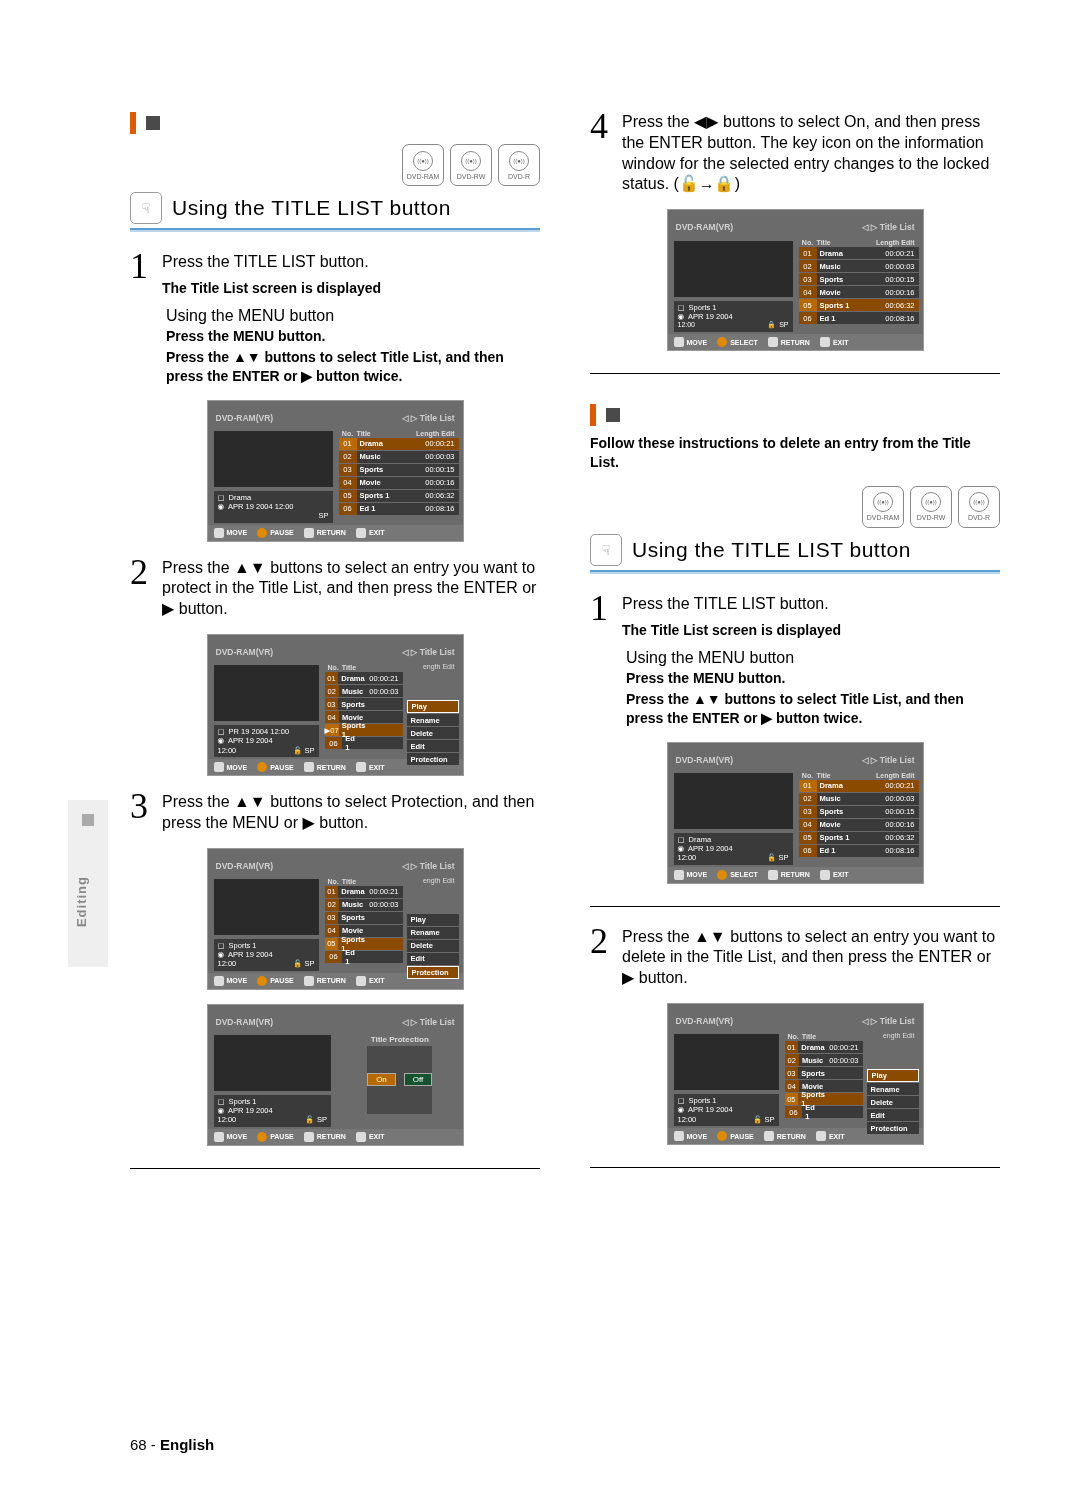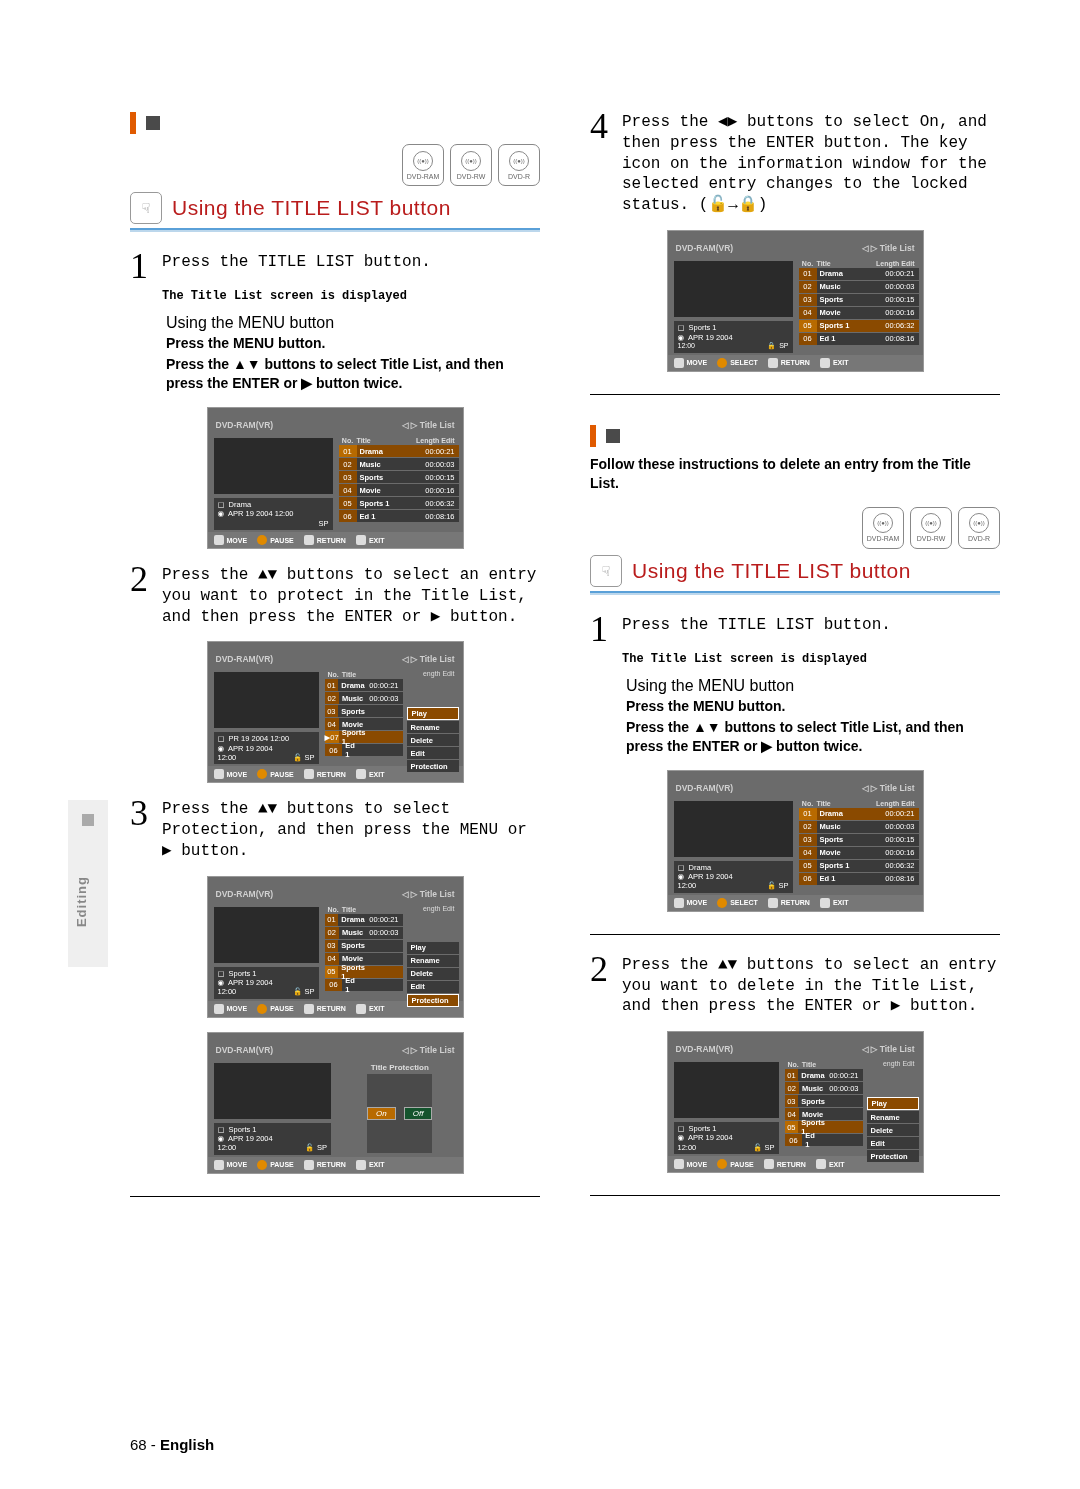--- a/index.html
+++ b/index.html
@@ -90,21 +90,21 @@
     border: 1.5px solid #999;
     border-radius: 5px;
     display: flex;
     align-items: center;
     justify-content: center;
     font-size: 14px;
     color: #888;
   }
   .sub-title {
     font-size: 21px;
-    color: #b91c1c;
+    color: #000000;
     letter-spacing: 0.5px;
   }
   .accent-line {
     height: 4px;
     background: linear-gradient(to bottom, #5aa0d8 0%, #5aa0d8 50%, #bcd7ec 50%, #bcd7ec 100%);
     margin-bottom: 18px;
   }
   .step {
     display: flex;
     gap: 8px;
@@ -113,27 +113,26 @@
   .step-num {
     font-size: 36px;
     line-height: 0.9;
     font-family: Georgia, 'Times New Roman', serif;
     min-width: 24px;
   }
   .step-body {
     font-size: 16px;
     line-height: 1.3;
     padding-top: 2px;
-    font-family: Liberation Mono, monospace;
   }
   .step-body .bold {
     font-weight: bold;
-    font-size: 12px;
+    font-size: 14px;
     display: block;
-    margin-top: 16px;
+    margin-top: 6px;
   }
   .step-sub {
     font-size: 16px;
     margin: 10px 0 2px 36px;
   }
   .step-sub2 {
     font-size: 14px;
     font-weight: bold;
     margin: 2px 0 2px 36px;
     line-height: 1.35;
@@ -259,21 +258,21 @@
   }
   .pgfoot b { font-weight: bold; }
   .lockline { font-size:7px; display:flex; align-items:center; gap:3px;}
 
   
   .osd-panel {
     padding: 2px 4px;
     display:flex; flex-direction:column;
   }
   .panel-title { font-size:8px; color:#ddd; font-weight:bold; text-align:right; padding:2px 4px;}
-  .panel-body { background:#4a4a4a; height:79px; display:flex; align-items:center; justify-content:center; gap:8px;font-style:italic;}
+  .panel-body { background:#4a4a4a; height:68px; display:flex; align-items:center; justify-content:center; gap:8px;}
   .pbtn { background:#14532d; font-size:8px; padding:1px 8px; border:1px solid #aaa;}
   .pbtn.sel { background:#b86a00;}
 </style>
 </head>
 <body>
 
 <div class="page">
   <div class="side-tab">
     <div class="sq2"></div>
     <div class="vt">Editing</div>

